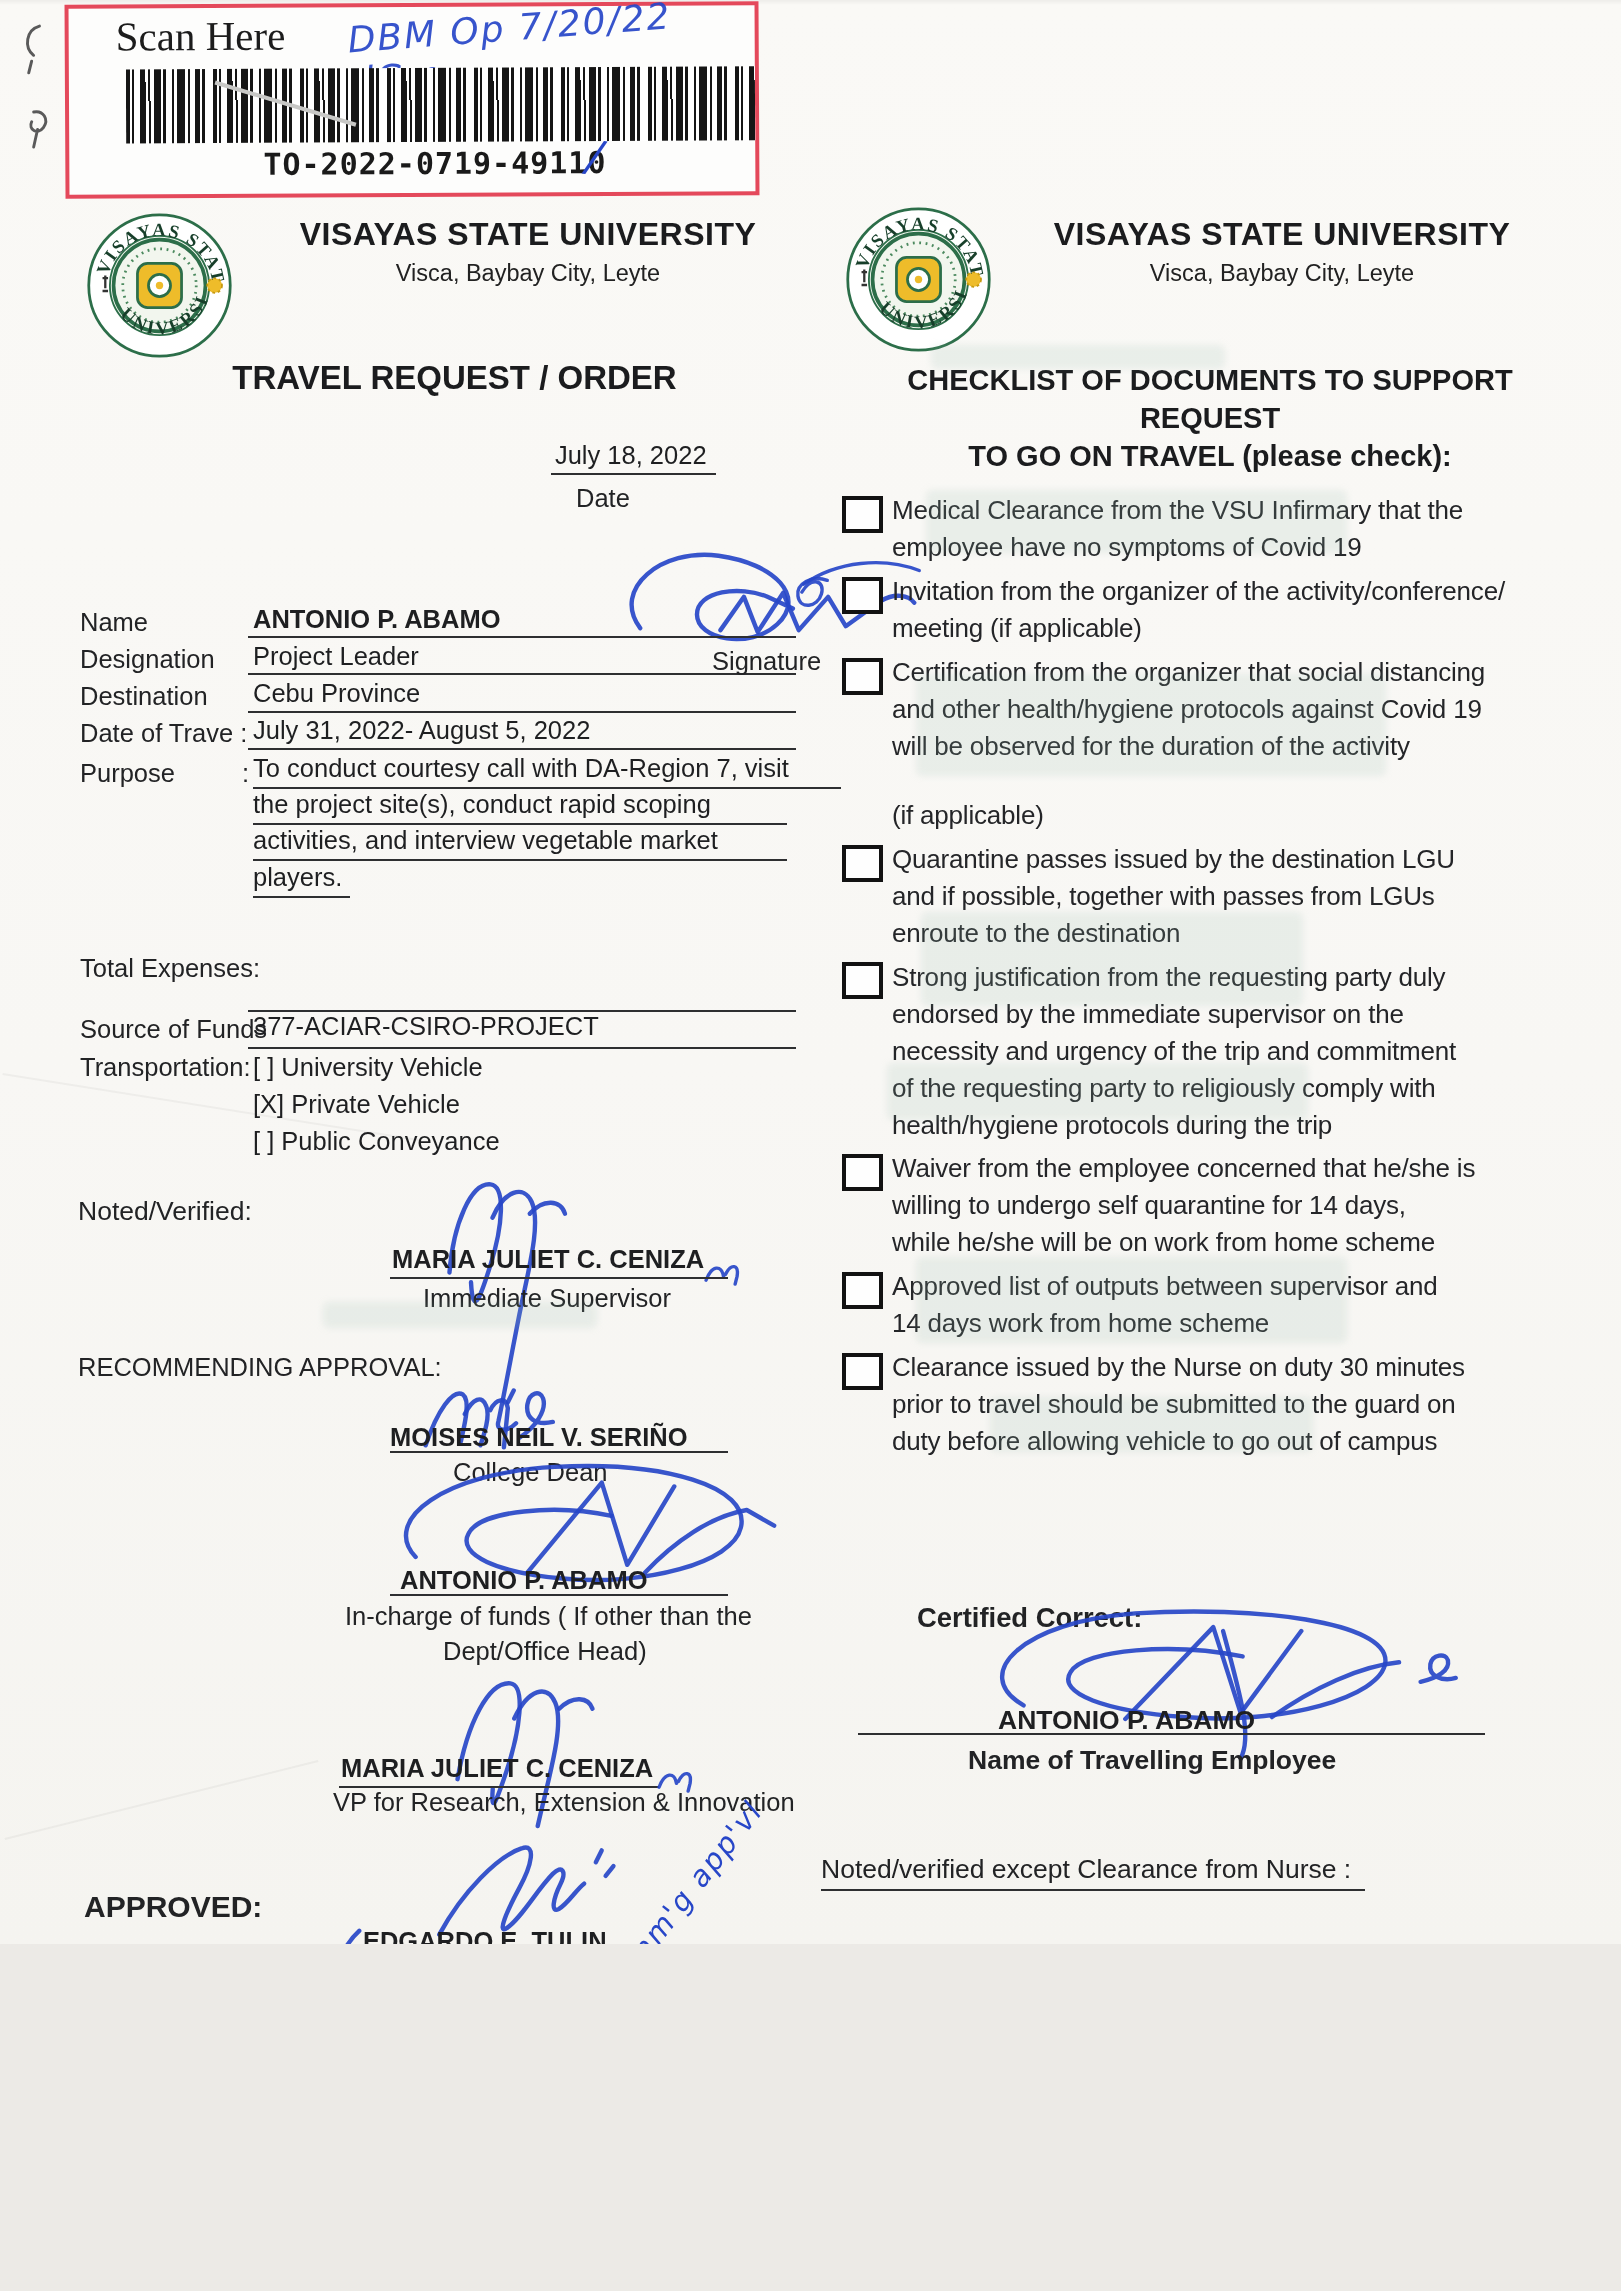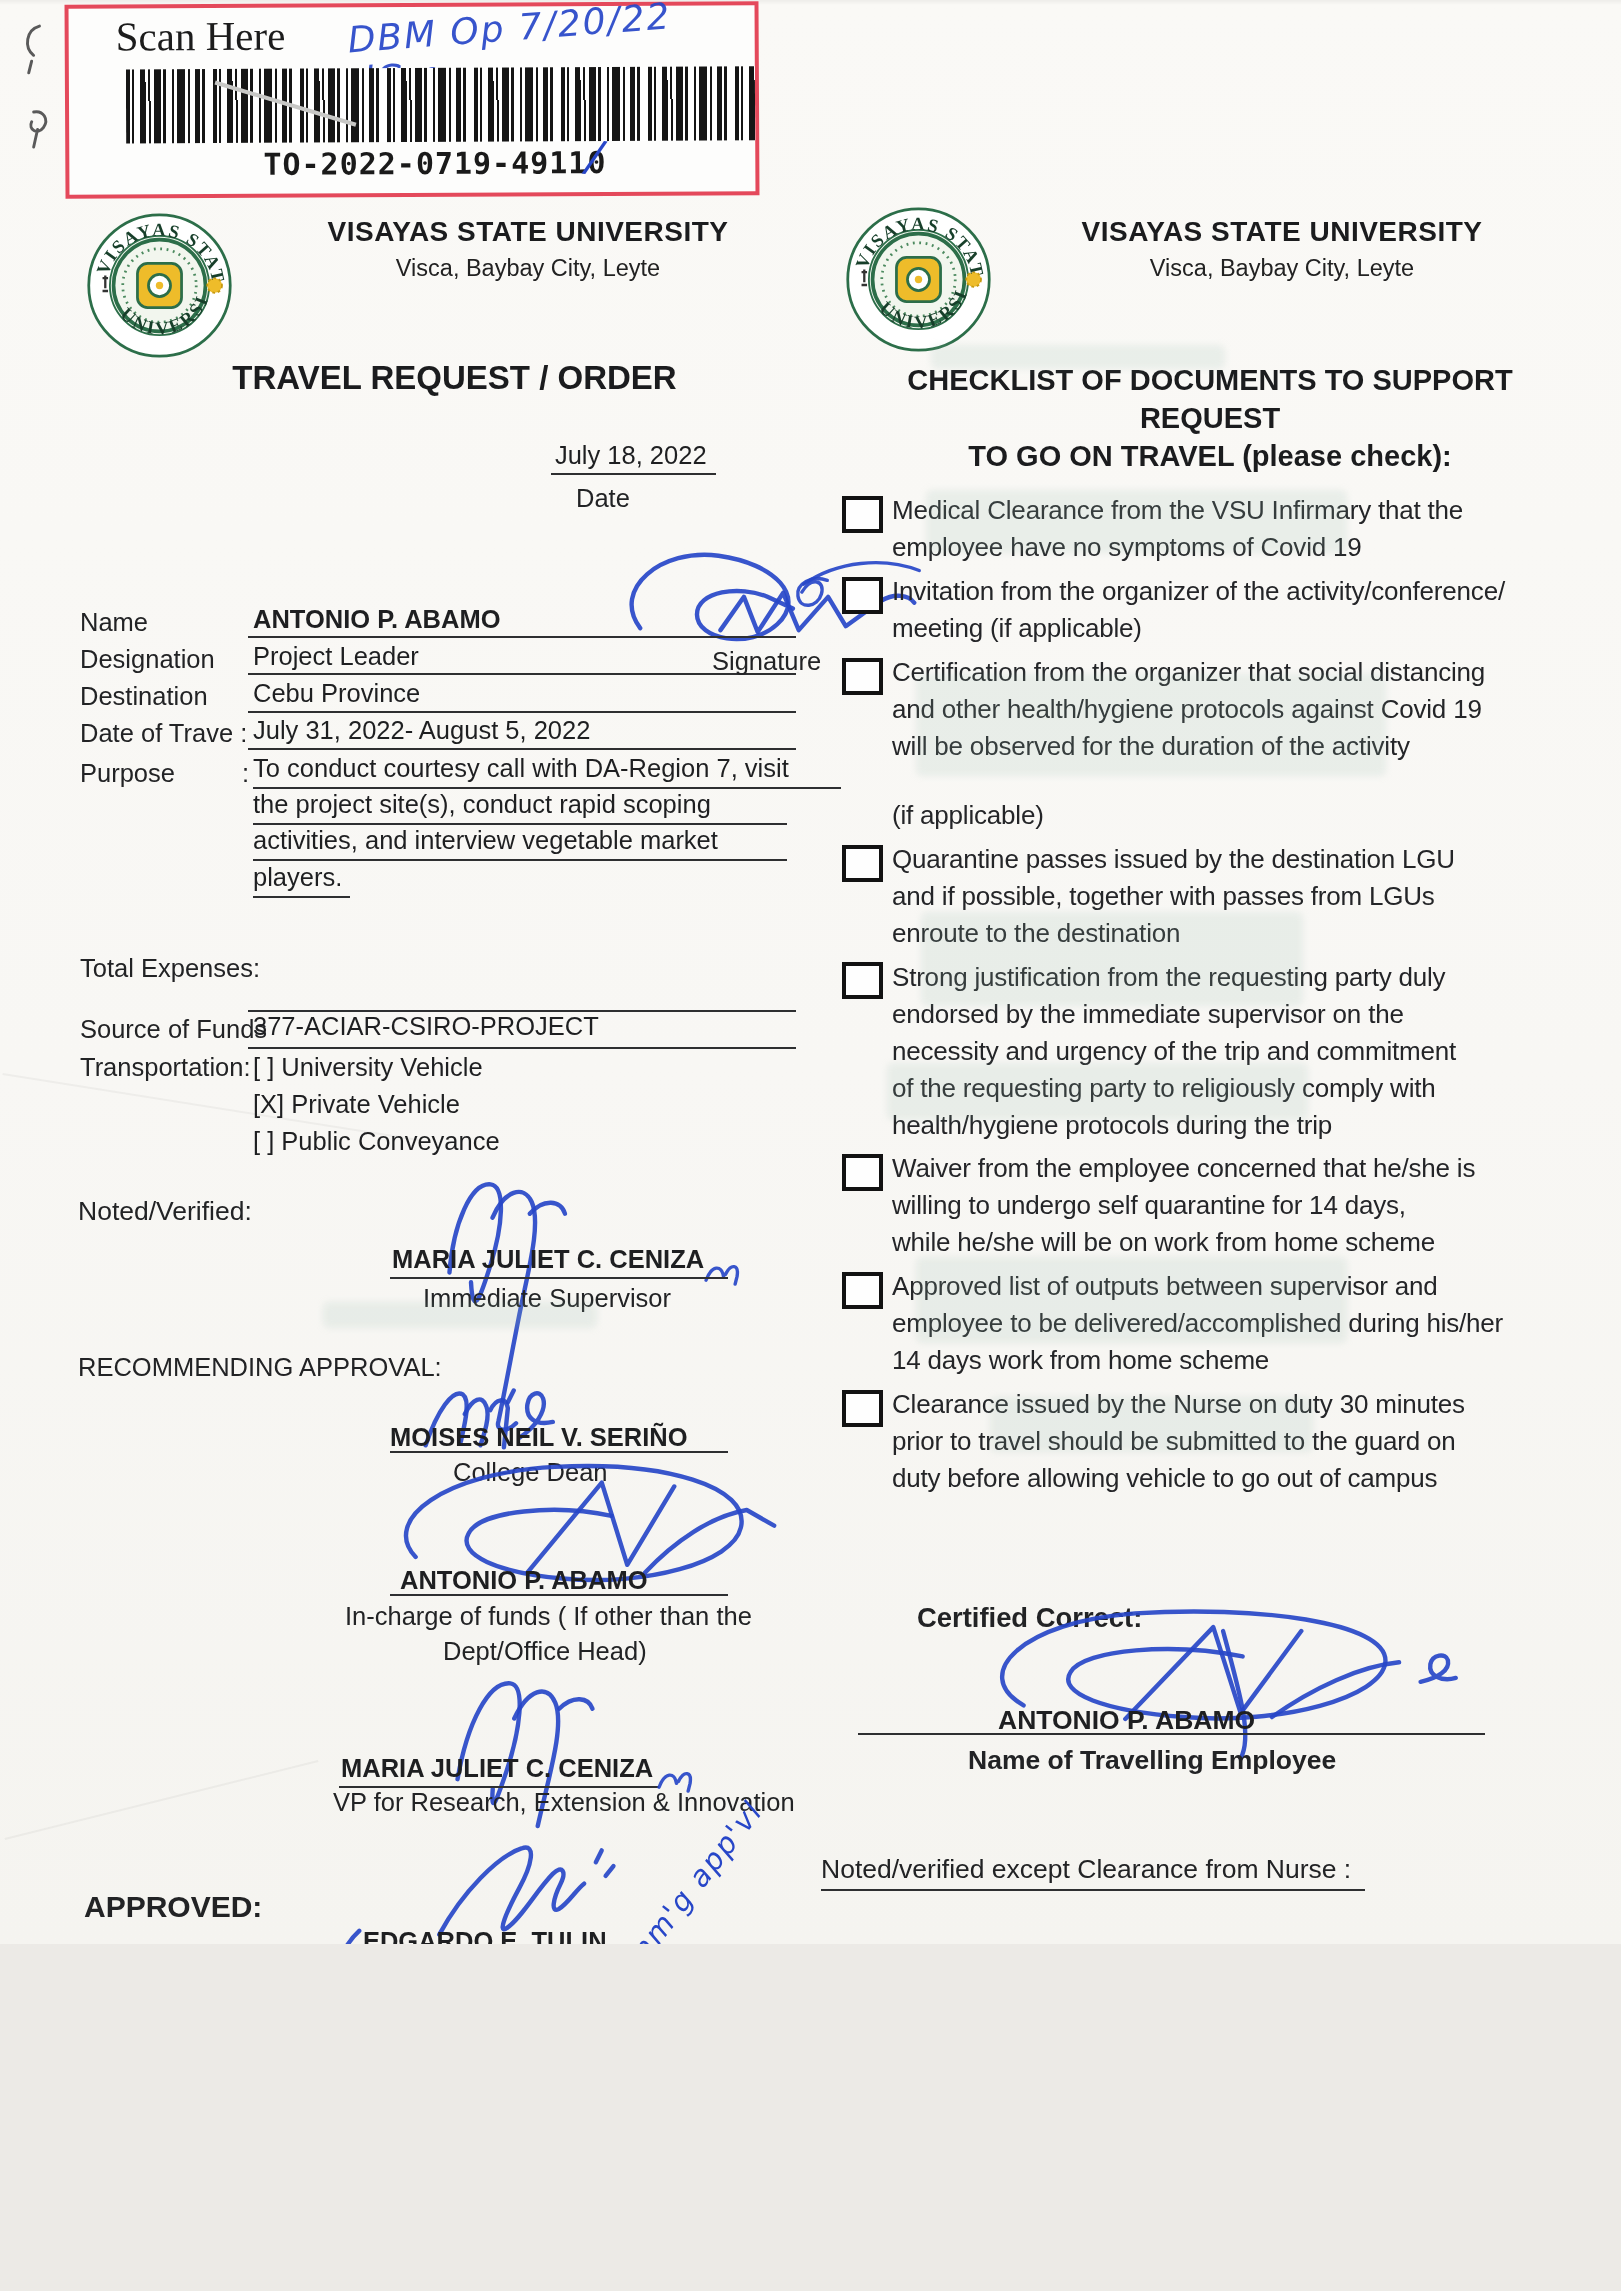--- a/index.html
+++ b/index.html
@@ -15,21 +15,21 @@
   .sticker{position:absolute;left:65px;top:2.9px;width:686px;height:186px;border:4.9px solid #e4495b;background:#fdfdfc;transform:rotate(-0.3deg);}
   .scanhere{position:absolute;left:47px;top:3.9px;font-family:"Liberation Serif",serif;font-size:41px;color:#1c1c1c;}
   .barcode{position:absolute;left:57px;top:61px;width:629px;height:74px;
     background:repeating-linear-gradient(90deg,#151515 0 3.9px,#fff 3.9px 5.9px,#151515 5.9px 7.8px,#fff 7.8px 13.7px,#151515 13.7px 19.6px,#fff 19.6px 22.5px,#151515 22.5px 24.5px,#fff 24.5px 28px,#151515 28px 35px,#fff 35px 37px,#151515 37px 40px,#fff 40px 46px,#151515 46px 48px,#fff 48px 51px,#151515 51px 59px,#fff 59px 62px,#151515 62px 64px,#fff 64px 69px,#151515 69px 74px,#fff 74px 76px,#151515 76px 79px,#fff 79px 87px);}
   .scratch{position:absolute;left:86px;top:33px;width:147px;height:3.9px;background:#c8c8c6;transform:rotate(17deg);}
   .bcnum{position:absolute;left:194px;top:139px;font-family:"DejaVu Sans Mono",monospace;font-size:30px;font-weight:bold;color:#1a1a1a;letter-spacing:1px;}
   .bcslash{position:absolute;left:518px;top:125px;font-size:43px;color:#2746c8;transform:rotate(8deg);}
   .dbm{position:absolute;left:280px;top:-2px;font-size:36px;transform:rotate(-4deg);letter-spacing:2px;opacity:.92;}
   
   .hdrblk{position:absolute;text-align:center;}
-  .univ{font-size:28px;font-weight:bold;color:#1b1c1e;letter-spacing:0.5px;text-align:center;}
+  .univ{font-size:32px;font-weight:bold;color:#1b1c1e;letter-spacing:0.5px;text-align:center;}
   .addr{font-size:23.5px;color:#222;margin-top:6.9px;}
   .ftitle{position:absolute;font-size:33px;font-weight:bold;color:#1b1c1e;text-align:center;}
   .ctitle{font-size:29px;font-weight:bold;color:#1b1c1e;line-height:38px;}
   
   .cklist{position:absolute;left:841px;top:492px;width:701px;}
   .ck{position:relative;padding-left:51px;margin-bottom:6.9px;}
   .ck.gap{margin-top:32px;}
   .ckbox{position:absolute;left:1px;top:3.9px;width:33px;height:29px;border:4.9px solid #121212;background:#fefefe;}
   .ln{white-space:nowrap;line-height:37px;font-size:26px;color:#242528;letter-spacing:-0.2px;}
   
@@ -262,21 +262,20 @@
     </div>
     <div class="ck">
       <span class="ckbox"></span>
       <div class="ln">Waiver from the employee concerned that he/she is</div>
       <div class="ln">willing to undergo self quarantine for 14 days,</div>
       <div class="ln">while he/she will be on work from home scheme</div>
     </div>
     <div class="ck">
       <span class="ckbox"></span>
       <div class="ln">Approved list of outputs between supervisor and</div>
-      <div class="ln">employee to be delivered/accomplished during his/her</div>
       <div class="ln">14 days work from home scheme</div>
     </div>
     <div class="ck">
       <span class="ckbox"></span>
       <div class="ln">Clearance issued by the Nurse on duty 30 minutes</div>
       <div class="ln">prior to travel should be submitted to the guard on</div>
       <div class="ln">duty before allowing vehicle to go out of campus</div>
     </div>
   </div>
 

